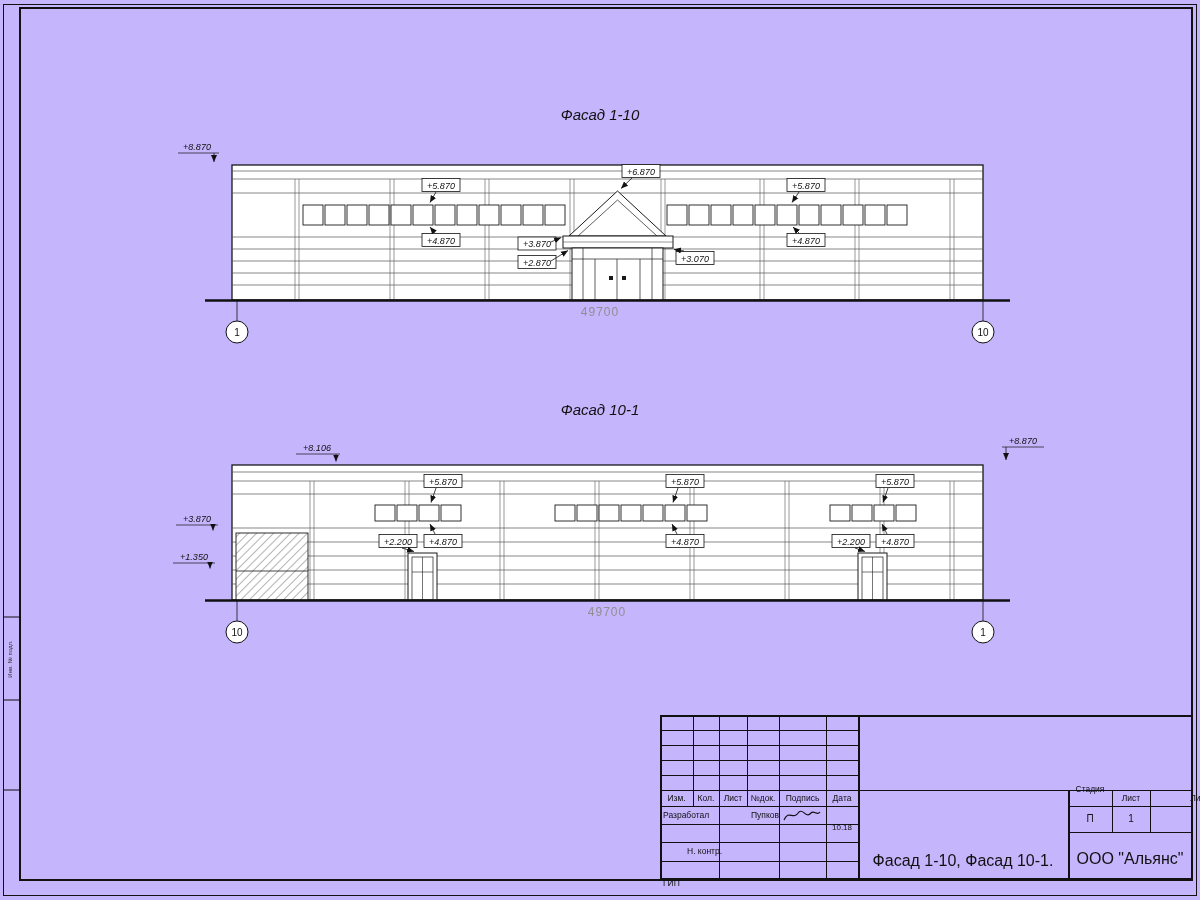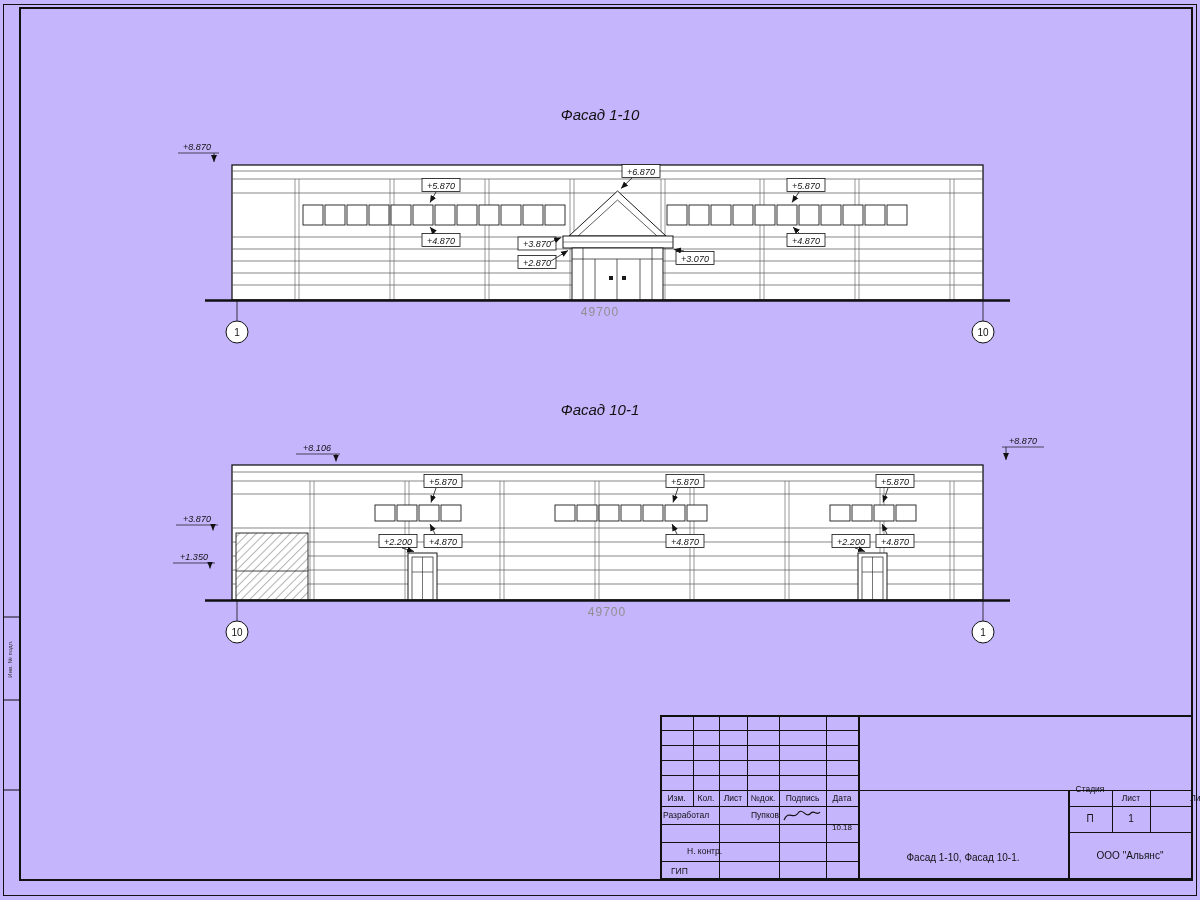--- a/index.html
+++ b/index.html
@@ -14,21 +14,21 @@
   .side-txt{font-size:6px;fill:#333;}
   
   #tblock{position:absolute;left:660px;top:715px;width:532px;height:132px;}
   .hl,.vl{position:absolute;background:#111;}
   .hl{height:1px;}
   .vl{width:1px;}
   .hl.th{height:2px;}
   .vl.th{width:2px;}
   .cell{position:absolute;font-size:8.5px;line-height:1;white-space:nowrap;}
   .cell.c{text-align:center;}
-  .big{font-size:10px;}
+  .big{font-size:16px;}
   .val{font-size:10px;}
 </style>
 </head>
 <body>
 
 <div id="page">
 
 <svg width="1200" height="900" viewBox="0 0 1200 900">
   <defs>
     <marker id="arr" markerWidth="9" markerHeight="9" refX="7" refY="4" orient="auto" markerUnits="userSpaceOnUse">
@@ -385,21 +385,21 @@
   <div class="cell c" style="left:166px;top:79px;width:32px;">Дата</div>
 
   <div class="cell" style="left:3px;top:96px;">Разработал</div>
   <div class="cell" style="left:63px;top:96px;padding-left:28px;">Пупков</div>
   <svg width="44" height="17" style="left:120px;top:92px;">
     <path d="M4,13 C9,2 13,14 19,5 C23,1 26,12 31,6 C34,3 37,9 40,5" fill="none" stroke="#111" stroke-width="1.2"></path>
   </svg>
   <div class="cell c" style="left:166px;top:96px;width:32px;font-size:8px;margin-top:13px;">10.18</div>
 
   <div class="cell" style="left:3px;top:132px;margin-left:24px;">Н. контр.</div>
-  <div class="cell" style="left:3px;top:152px;margin-left:8px;">ГИП</div>
+  <div class="cell" style="left:3px;top:164px;">ГИП</div>
 
   <div class="cell c" style="left:408px;top:70px;width:44px;">Стадия</div>
   <div class="cell c" style="left:452px;top:79px;width:38px;">Лист</div>
   <div class="cell c" style="left:500px;top:79px;width:42px;margin-left:23px;">Листов</div>
   <div class="cell c val" style="left:408px;top:99px;width:44px;">П</div>
   <div class="cell c val" style="left:452px;top:99px;width:38px;">1</div>
   <div class="cell c val" style="left:490px;top:99px;width:42px;"></div>
 
   <div class="cell c big" style="left:198px;top:138px;width:210px;">Фасад 1-10, Фасад 10-1.</div>
   <div class="cell c big" style="left:408px;top:136px;width:124px;">ООО "Альянс"</div>

